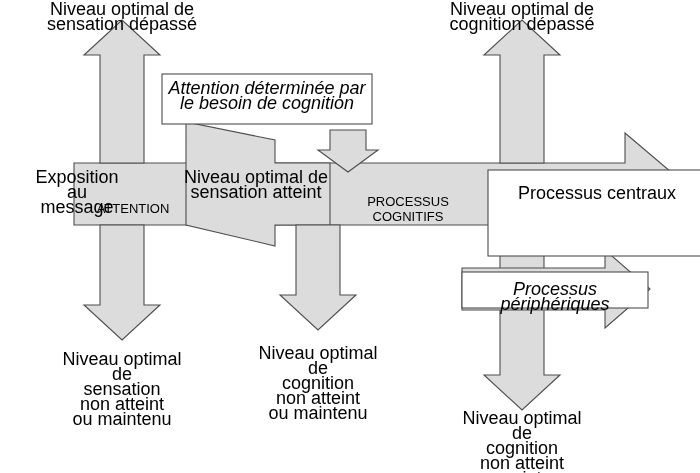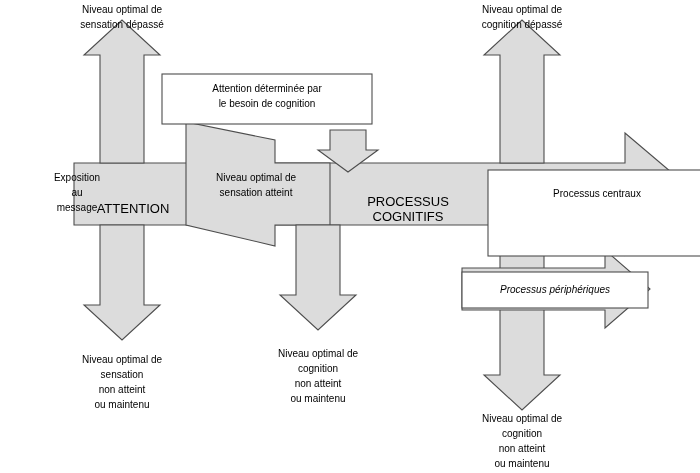--- a/index.html
+++ b/index.html
@@ -11,21 +11,21 @@
     position: relative;
     width: 700px;
     height: 473px;
     background: #ffffff;
     font-family: "Liberation Sans", sans-serif;
     color: #000000;
     overflow: hidden;
   }
   .lbl {
     position: absolute;
-    font-size: 10px;
+    font-size: 18px;
     line-height: 15px;
     text-align: center;
     color: #000;
     white-space: pre-line;
   }
   svg.diagram {
     position: absolute;
     left: 0;
     top: 0;
     width: 700px;
@@ -82,21 +82,21 @@
     <rect class="boxwhite" x="462" y="272" width="186" height="36"></rect>
 
   </svg>
 
   <div class="lbl" style="left:42px; top:2px; width:160px;">Niveau optimal de
 sensation dépassé</div>
 
   <div class="lbl" style="left:442px; top:2px; width:160px;">Niveau optimal de
 cognition dépassé</div>
 
-  <div class="lbl" style="left:167px; top:81px; width:200px;">Attention déterminée par
+  <div class="lbl" style="left:167px; top:81px; width:200px;font-style:italic;">Attention déterminée par
 le besoin de cognition</div>
 
   <div class="title" style="left:78px; top:185px; width:110px;">ATTENTION</div>
 
   <div class="lbl" style="left:0px; top:170px; width:84px;padding-left:35px;">Exposition
 au
 message</div>
 
   <div class="lbl" style="left:182px; top:170px; width:148px;">Niveau optimal de
 sensation atteint</div>

